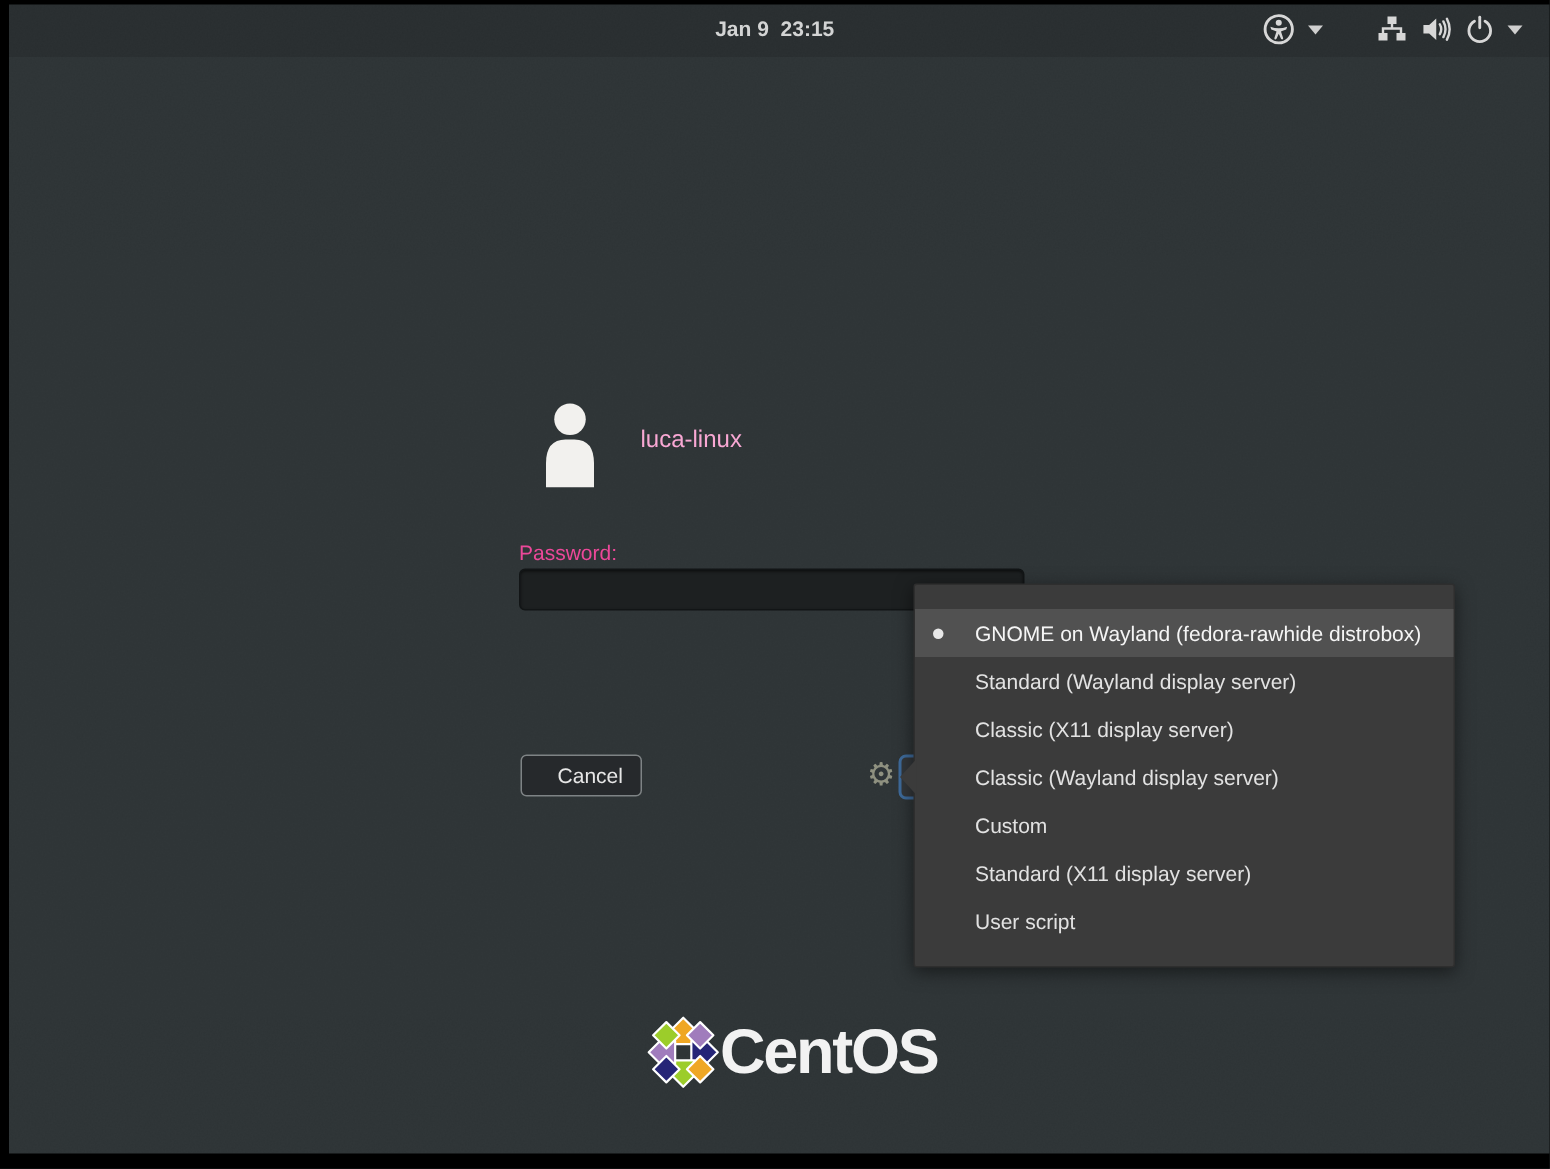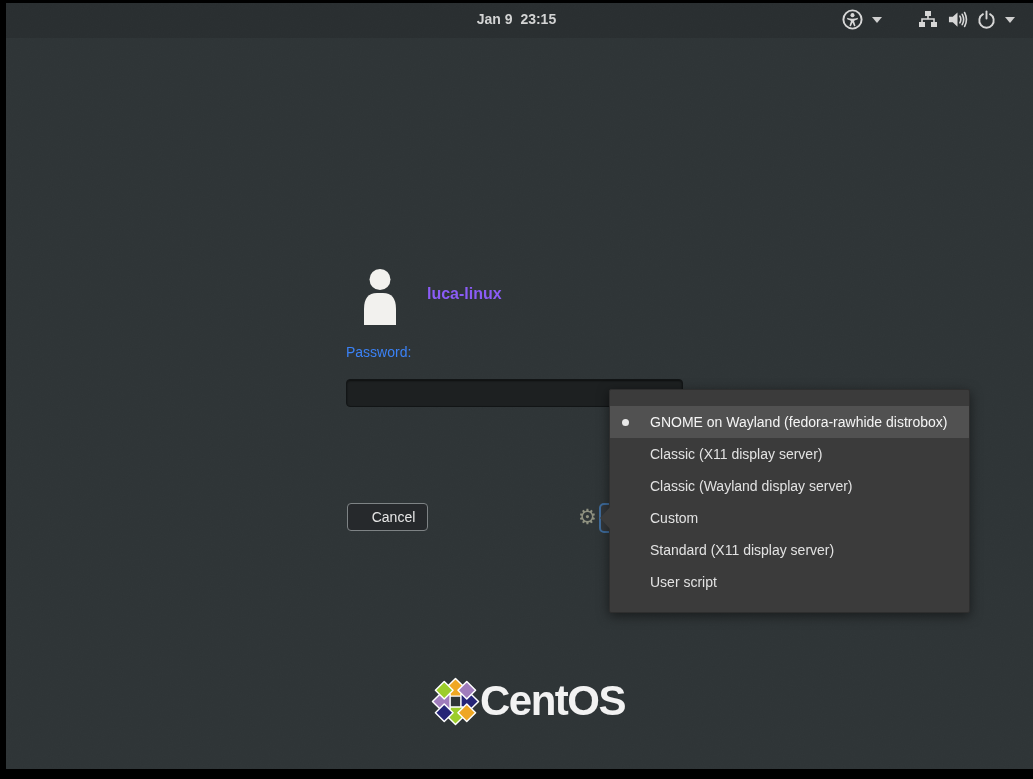--- a/index.html
+++ b/index.html
@@ -13,22 +13,22 @@
   .clock{position:absolute;top:11px;left:0;width:1033px;text-align:center;color:#d3d4d4;
     font-weight:bold;font-size:14px;white-space:pre;}
   .tray{position:absolute;top:8px;right:18px;display:flex;align-items:center;gap:10px;height:22px;}
   .tray .grp{display:flex;align-items:center;gap:9px;}
   .caret{width:0;height:0;border-left:5px solid transparent;border-right:5px solid transparent;
     border-top:6px solid #cfcfcf;margin-top:2px;}
   .gap{width:16px;}
 
   
   .avatar{left:358px;top:267px;}
-  .username{left:427px;top:285px;color:#8b5cf6;font-weight:bold;font-size:16px;}
-  .pwlabel{left:346px;top:344px;color:#3b82f6;font-size:14px;}
+  .username{left:427px;top:285px;color:#f9a8d4;font-weight:normal;font-size:16px;}
+  .pwlabel{left:346px;top:360px;color:#ec4899;font-size:14px;}
   .pwinput{left:346px;top:379px;width:337px;height:28px;background:#1d2021;
     border:1px solid #121516;border-radius:4px;box-sizing:border-box;
     box-shadow:inset 0 1px 2px rgba(0,0,0,.55);color:#eee;padding:0 8px;font-size:14px;outline:none;}
   .cancel{left:347px;top:503px;width:81px;height:28px;background:#26292c;
     border:1px solid #7e8385;border-radius:4px;color:#e6e6e6;font-size:14px;
     display:flex;align-items:center;justify-content:center;cursor:pointer;box-sizing:border-box;padding-left:12px;}
   .gear{left:578px;top:503px;font-size:21px;color:#8f9180;line-height:28px;}
   .session-btn{left:599px;top:503px;width:36px;height:30px;background:#33373a;
     border:2px solid #3e6b9b;border-radius:5px;box-sizing:border-box;z-index:5;}
 
@@ -109,20 +109,24 @@
 <div class="abs gear">⚙</div>
 <div class="abs session-btn"></div>
 
 <div class="abs menu">
 
     <div class="row selected">
       <span class="bullet"></span>
       <span>GNOME on Wayland (fedora-rawhide distrobox)</span>
     </div>
 
+    <div class="row">
+      
+      <span>Standard (Wayland display server)</span>
+    </div>
 
     <div class="row">
       
       <span>Classic (X11 display server)</span>
     </div>
 
     <div class="row">
       
       <span>Classic (Wayland display server)</span>
     </div>

